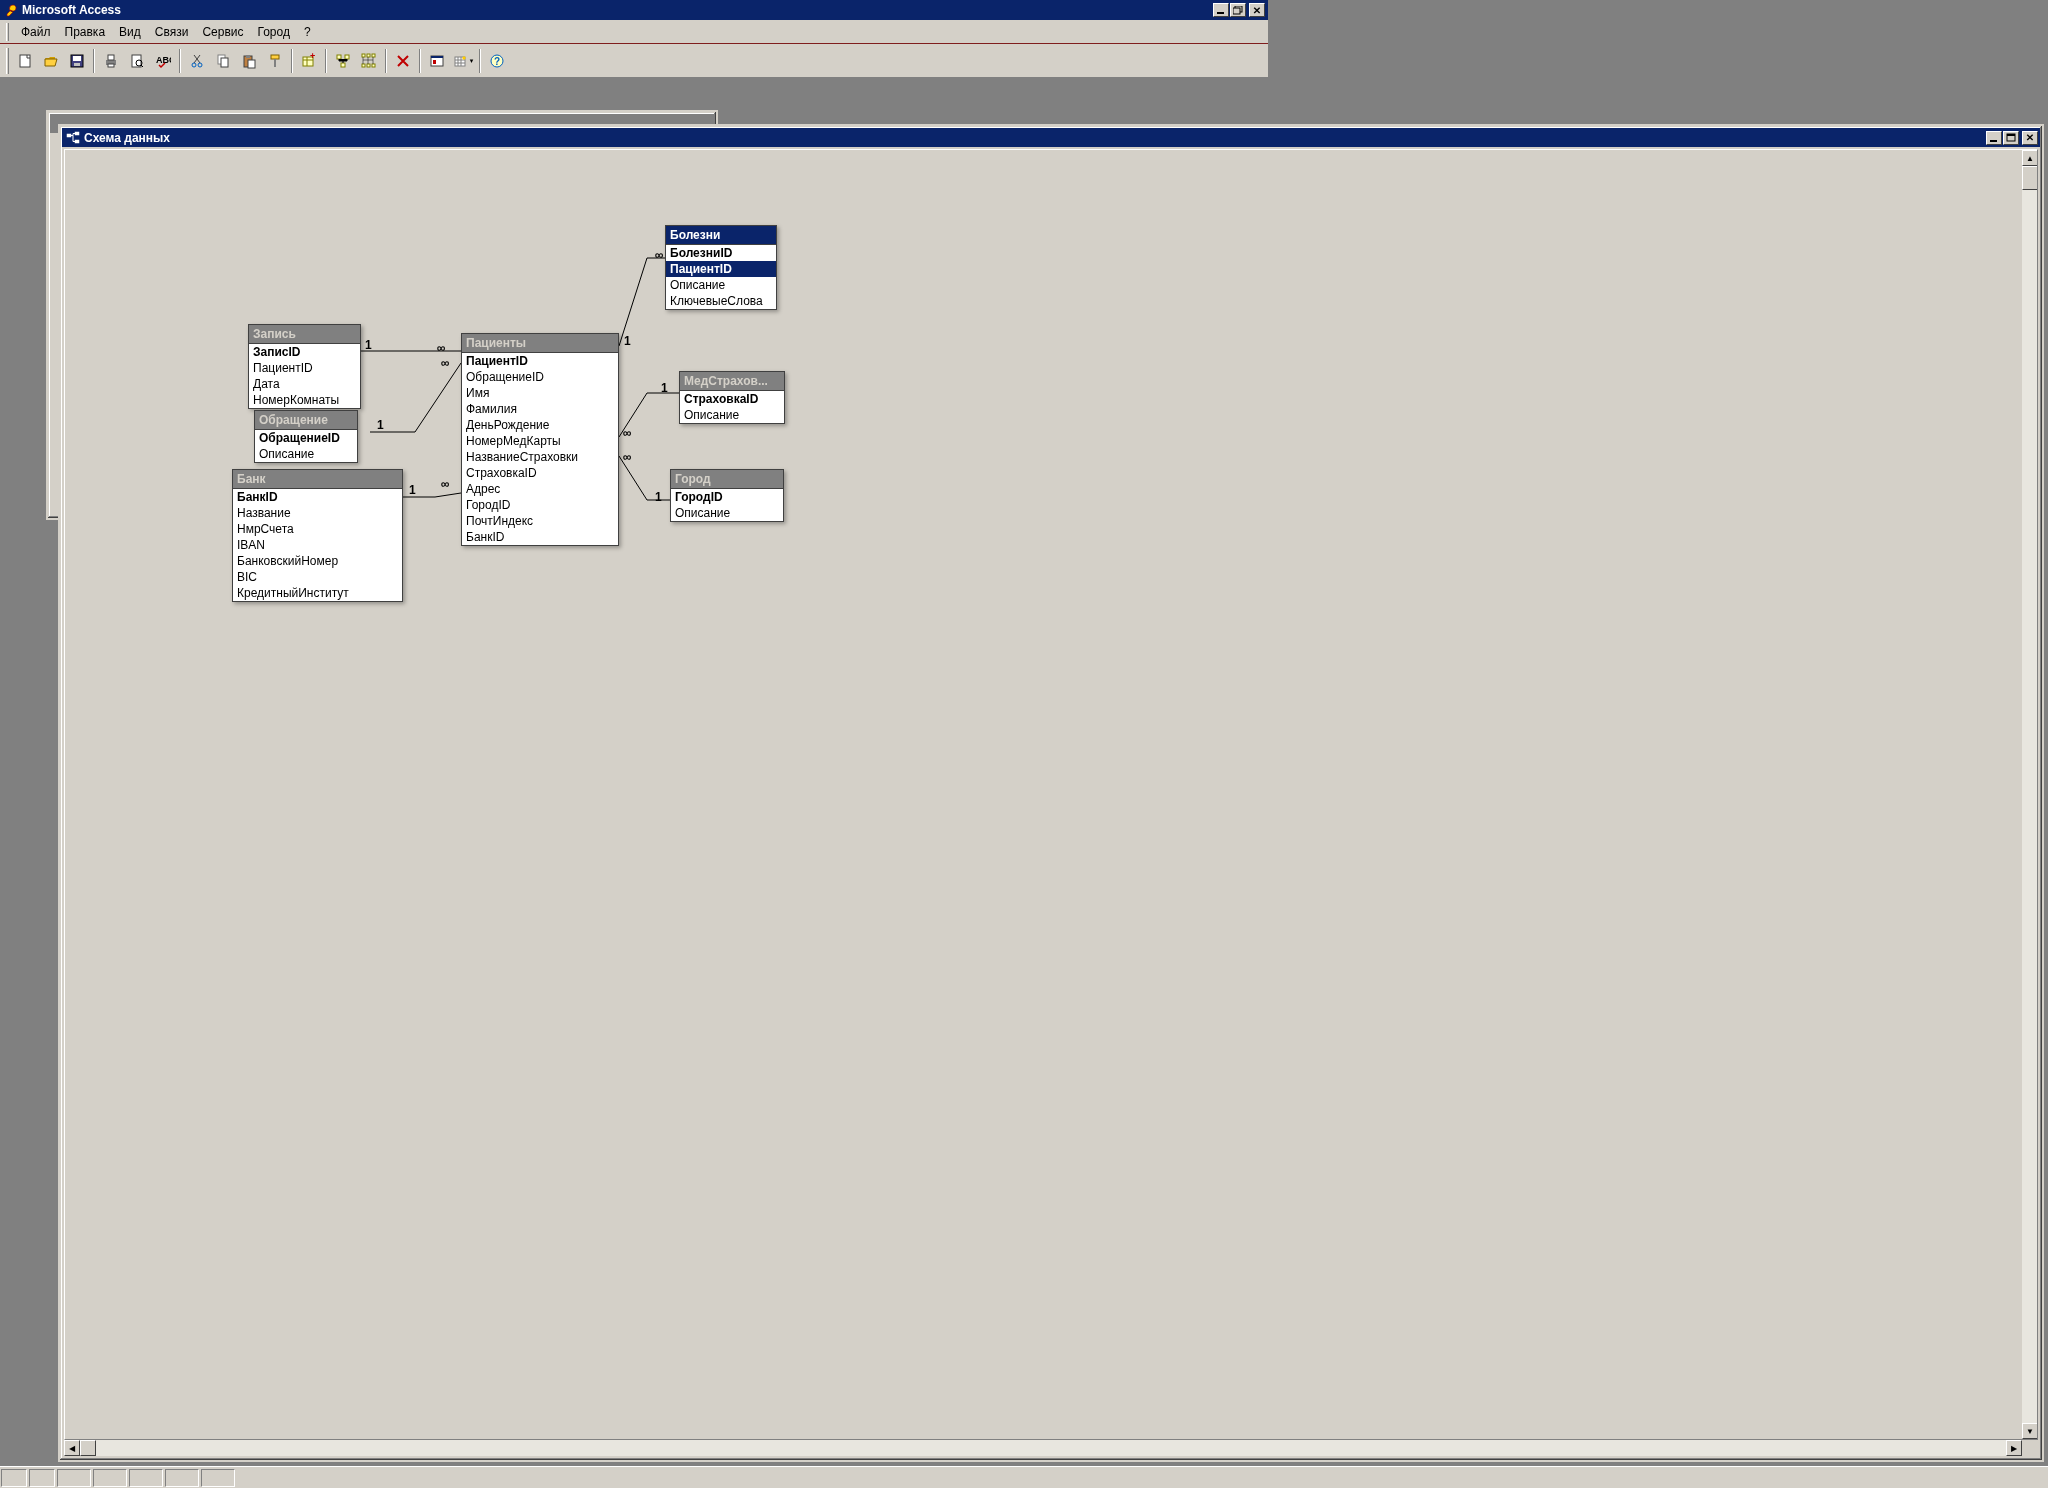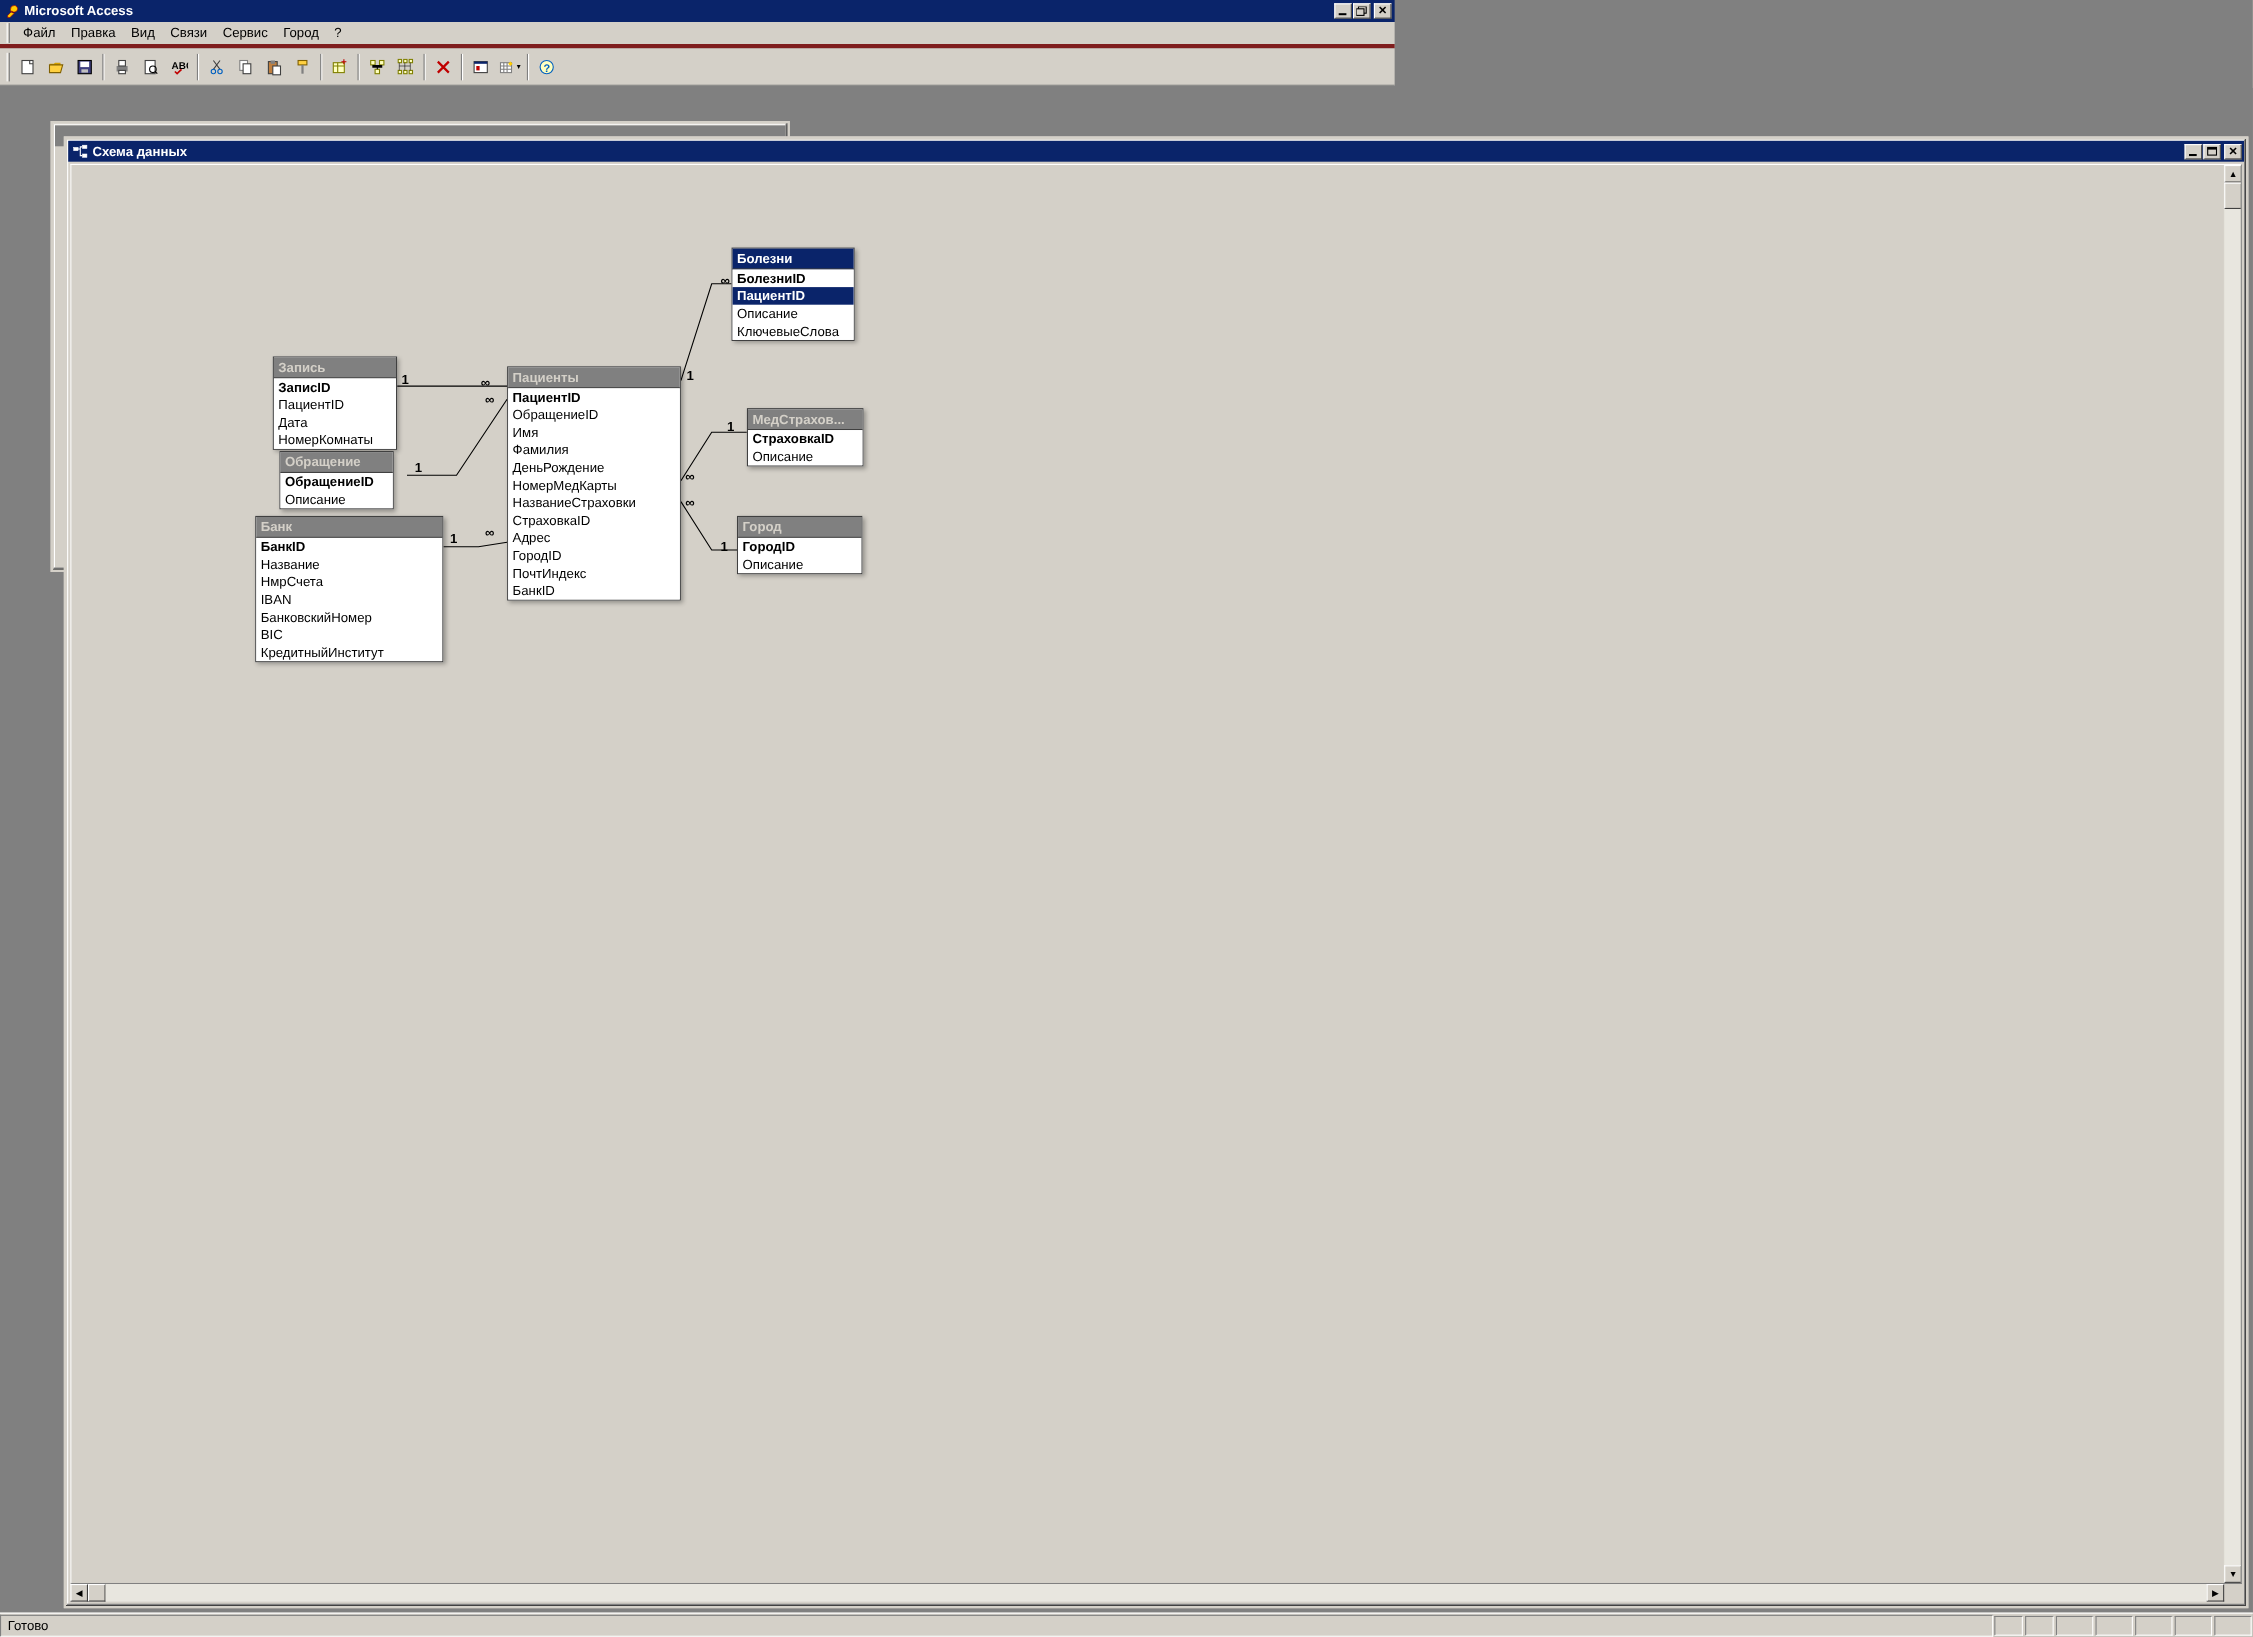--- a/index.html
+++ b/index.html
@@ -35,21 +35,21 @@
     display: flex; align-items: center; justify-content: center;
     font-size: 10px; font-family: Arial; font-weight: bold;
     color: #000;
   }
   .menubar {
     height: 24px;
     background: #d4d0c8;
     display: flex; align-items: center;
     padding: 0 6px;
     gap: 2px;
-    border-bottom: 4px solid #7f1d1d;
+    border-bottom: 1px solid #7f1d1d;
   }
   .menubar .grip {
     width:3px;height:18px;
     border-left:1px solid #fff;border-right:1px solid #808080;
     margin-right:4px;
   }
   .menu-item {
     padding: 2px 6px;
     font-size: 12px;
   }
@@ -542,21 +542,20 @@
       <div class="hscroll-track">
         <div class="sbtn">▶</div>
       </div>
       <div class="hscroll-corner"></div>
     </div>
 
   </div>
 </div>
 
 <div class="statusbar">
-  <div class="main-cell">Готово</div>
   <div class="cell small-cell"></div>
   <div class="cell small-cell"></div>
   <div class="cell med-cell"></div>
   <div class="cell med-cell"></div>
   <div class="cell med-cell"></div>
   <div class="cell med-cell"></div>
   <div class="cell med-cell"></div>
 </div>
 
 </body></html>

